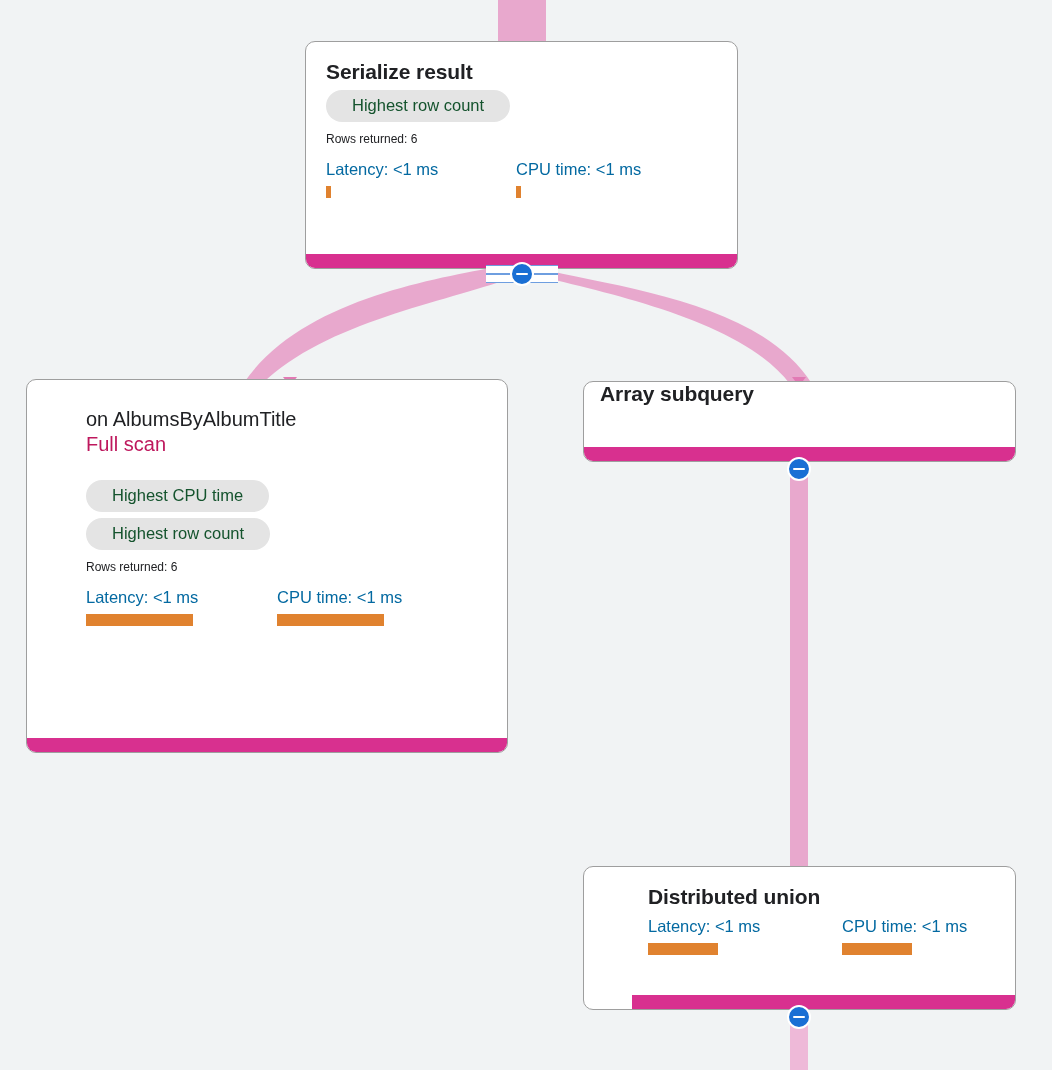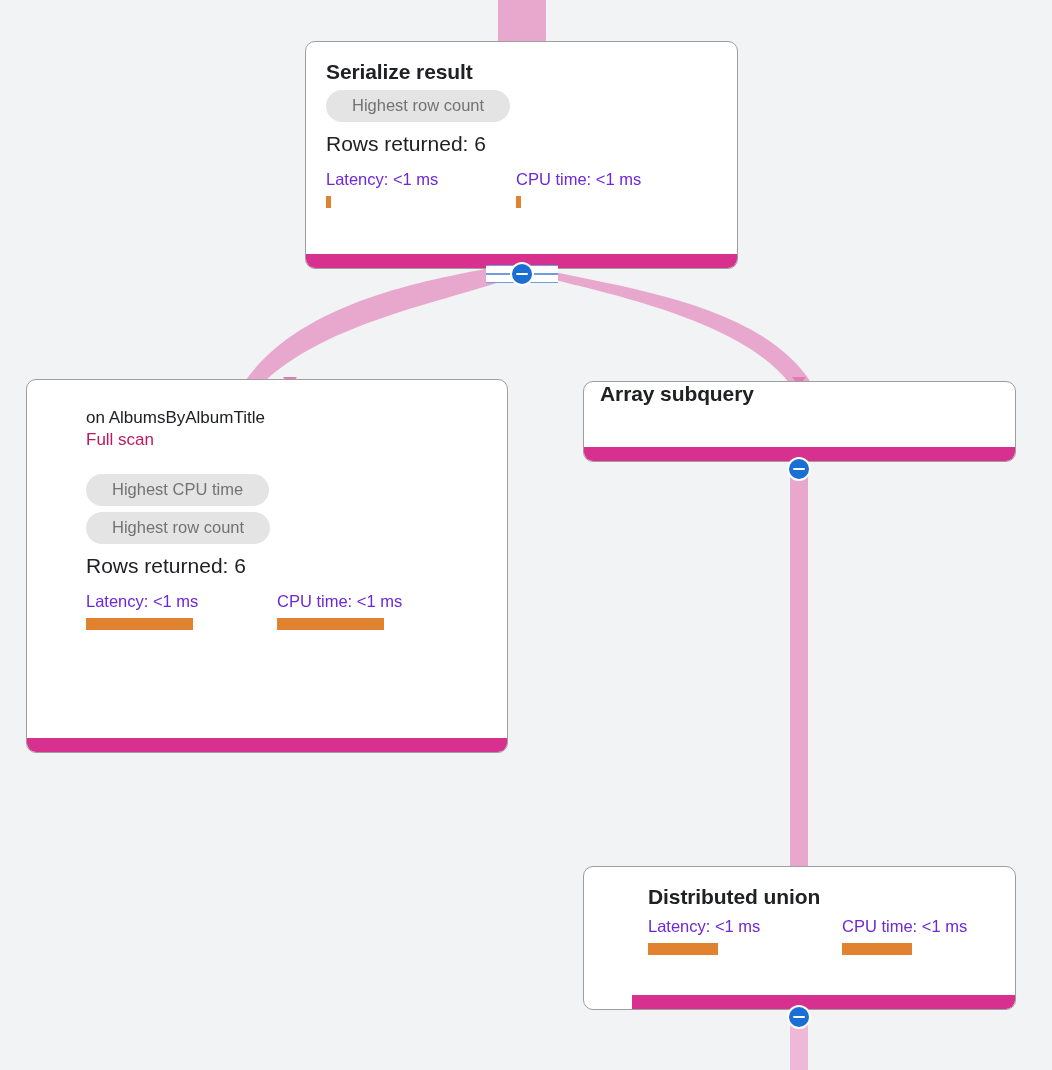--- a/index.html
+++ b/index.html
@@ -54,51 +54,51 @@
   }
   .node-title {
     font-size: 21px;
     font-weight: bold;
     color: #202124;
     letter-spacing: -0.1px;
   }
   .warn-icon { flex: 0 0 auto; display: block; }
 
   .subline {
-    font-size: 17px;
+    font-size: 20px;
     color: #202124;
     margin-top: 10px;
   }
   .subline.muted { color: #be185d; margin-top: 2px; }
 
   .chips { margin-top: 6px; }
   .chip {
     display: inline-block;
     background: #e4e4e4;
-    color: #737373;
+    color: #14532d;
     font-size: 16.5px;
     border-radius: 16px;
     padding: 6px 26px 7px 26px;
     margin-bottom: 6px;
   }
 
   .rows-line {
-    font-size: 21px;
+    font-size: 12px;
     color: #202124;
     margin-top: 4px;
   }
 
   .metrics {
     display: flex;
     margin-top: 14px;
   }
   .metric { position: relative; }
   .metric-label {
     font-size: 16.5px;
-    color: #6d28d9;
+    color: #0369a1;
     white-space: nowrap;
   }
   .metric-bar {
     height: 12px;
     background: #e0822f;
     margin-top: 7px;
   }
 
   
   .toggle {

